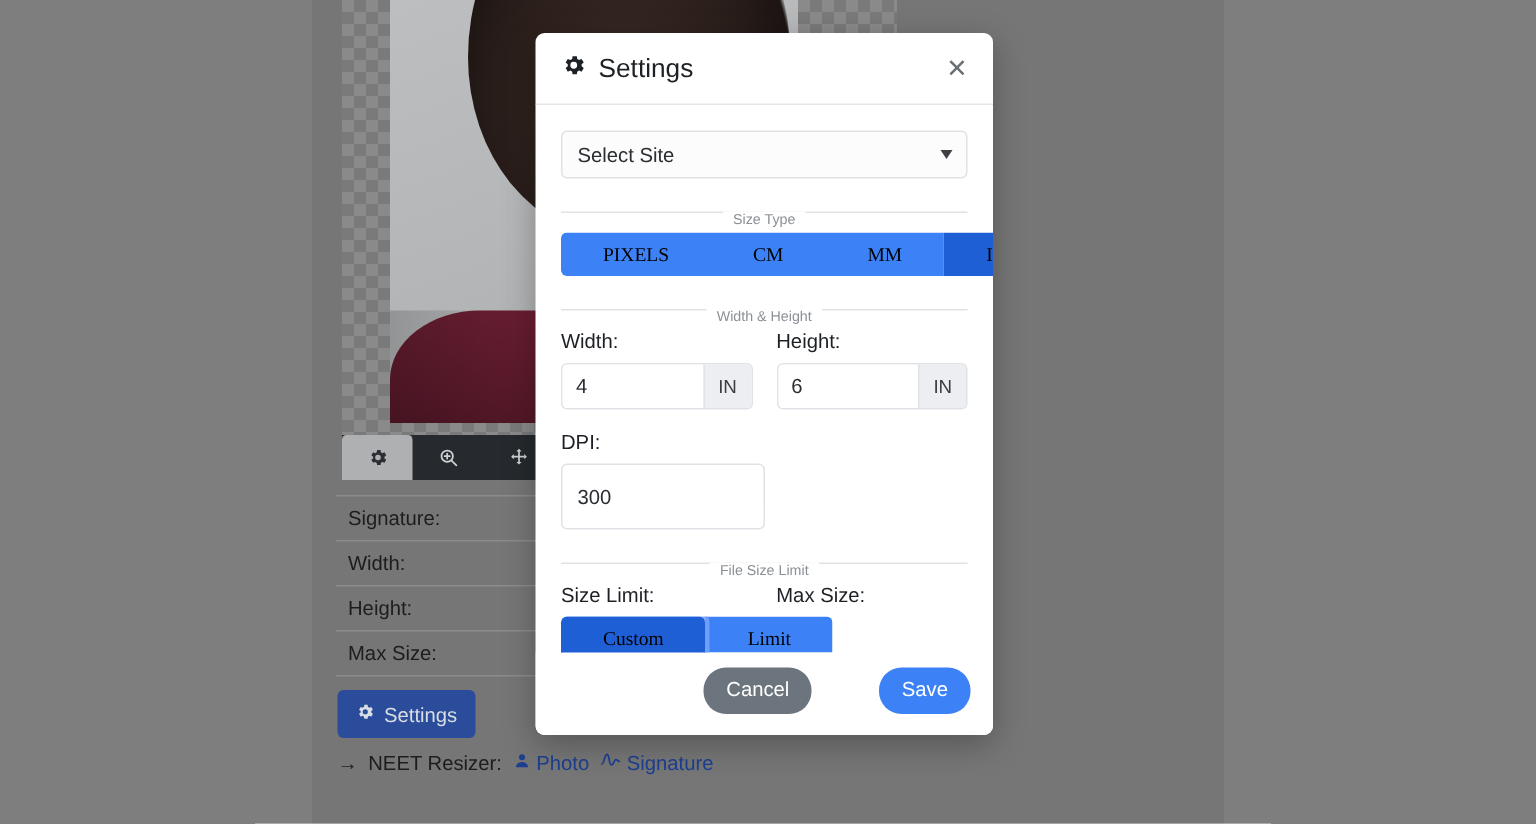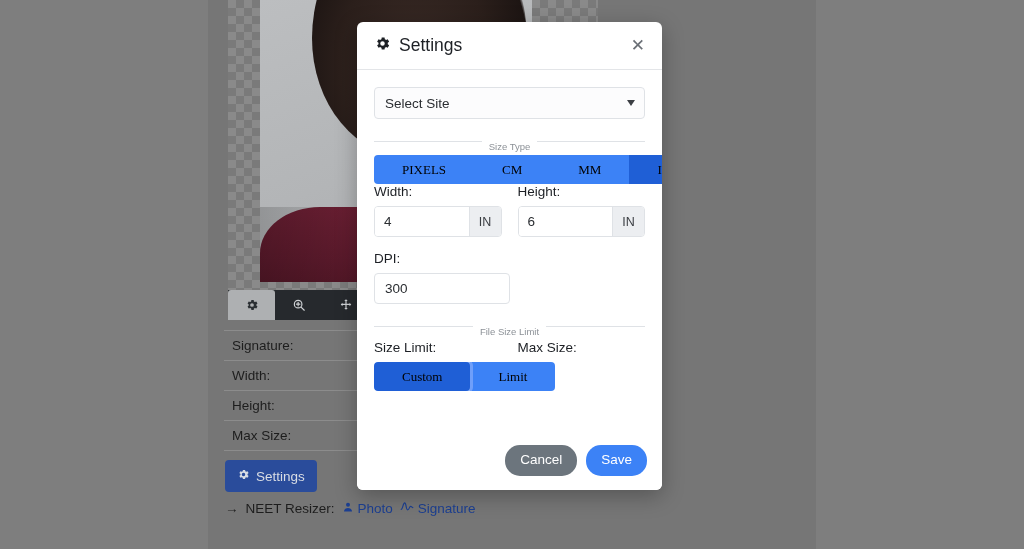--- a/index.html
+++ b/index.html
@@ -370,21 +370,21 @@
     justify-content: center;
     width: 31px;
     background: #eceef1;
     border-left: 1px solid #dfe2e6;
     font-size: 12.5px;
     color: #3a3d42;
   }
   .plain-input {
     width: 100%;
     box-sizing: border-box;
-    height: 31px;
+    height: 44px;
     border: 1px solid #dfe2e6;
     border-radius: 4px;
     padding: 12px 10px;
     font-size: 13.5px;
     color: #2a2d31;
     font-family: "Liberation Sans", sans-serif;
     outline: none;
     background: #fff;
   }
   .mt14 { margin-top: 14px; }
@@ -392,20 +392,21 @@
   
   .btn {
     border: none;
     border-radius: 15px;
     font-size: 13.5px;
     font-family: "Liberation Sans", sans-serif;
     padding: 8px 15px;
     cursor: pointer;
     color: #fff;
     line-height: 1.1;
+    margin-left: 36px;
   }
   .btn-cancel { background: #6c757d; }
   .btn-save { background: #3c82f6; }
 </style>
 </head>
 <body>
 
 <div id="screen">
 
   <div class="page-column"></div>
@@ -525,20 +526,23 @@
         <span>Size Type</span>
       </div>
       <div class="segmented">
         <button class="seg-btn">PIXELS</button>
         <button class="seg-btn">CM</button>
         <button class="seg-btn">MM</button>
         <button class="seg-btn active">IN</button>
       </div>
 
       
+      <div class="legend-rule">
+        <span>Width &amp; Height</span>
+      </div>
       <div class="field-row">
         <div class="field">
           <label class="field-label">Width:</label>
           <div class="input-group">
             <input type="text" value="4" style="">
             <span class="input-addon">IN</span>
           </div>
         </div>
         <div class="field">
           <label class="field-label">Height:</label>

